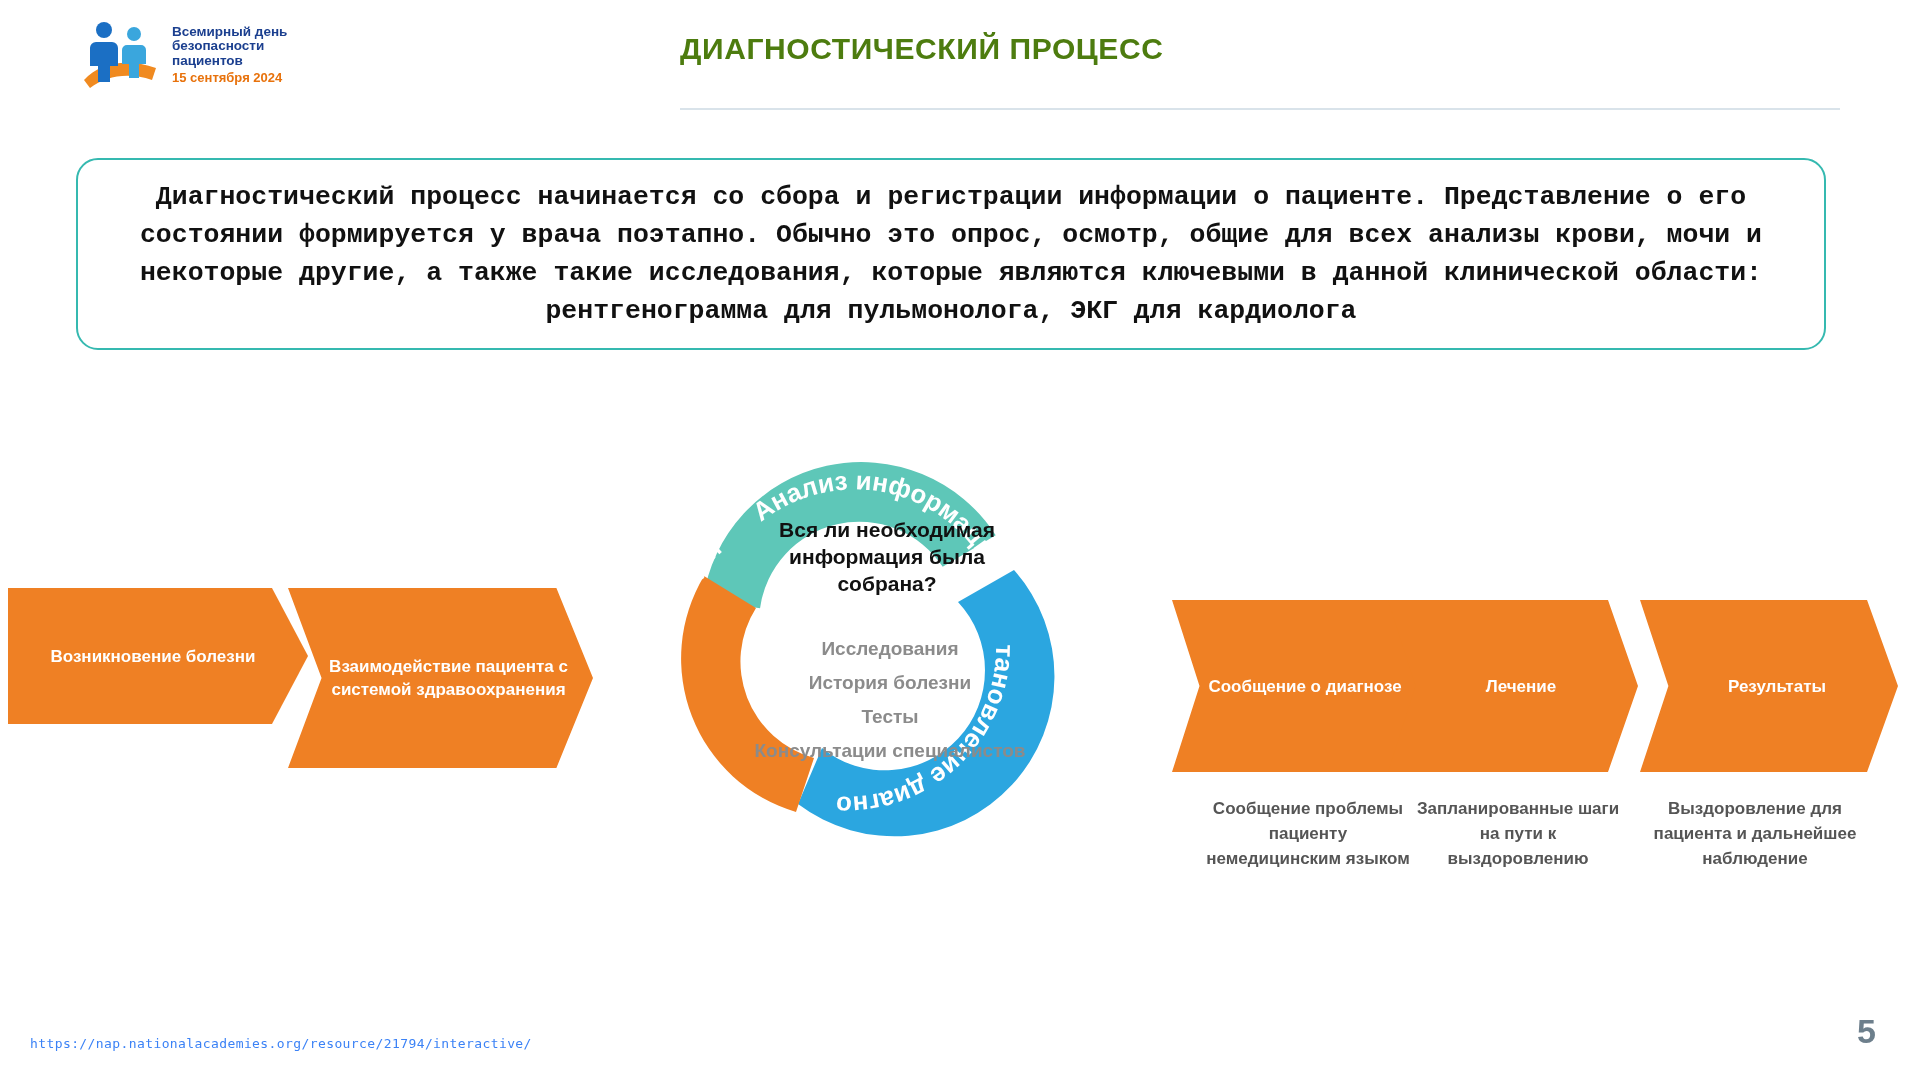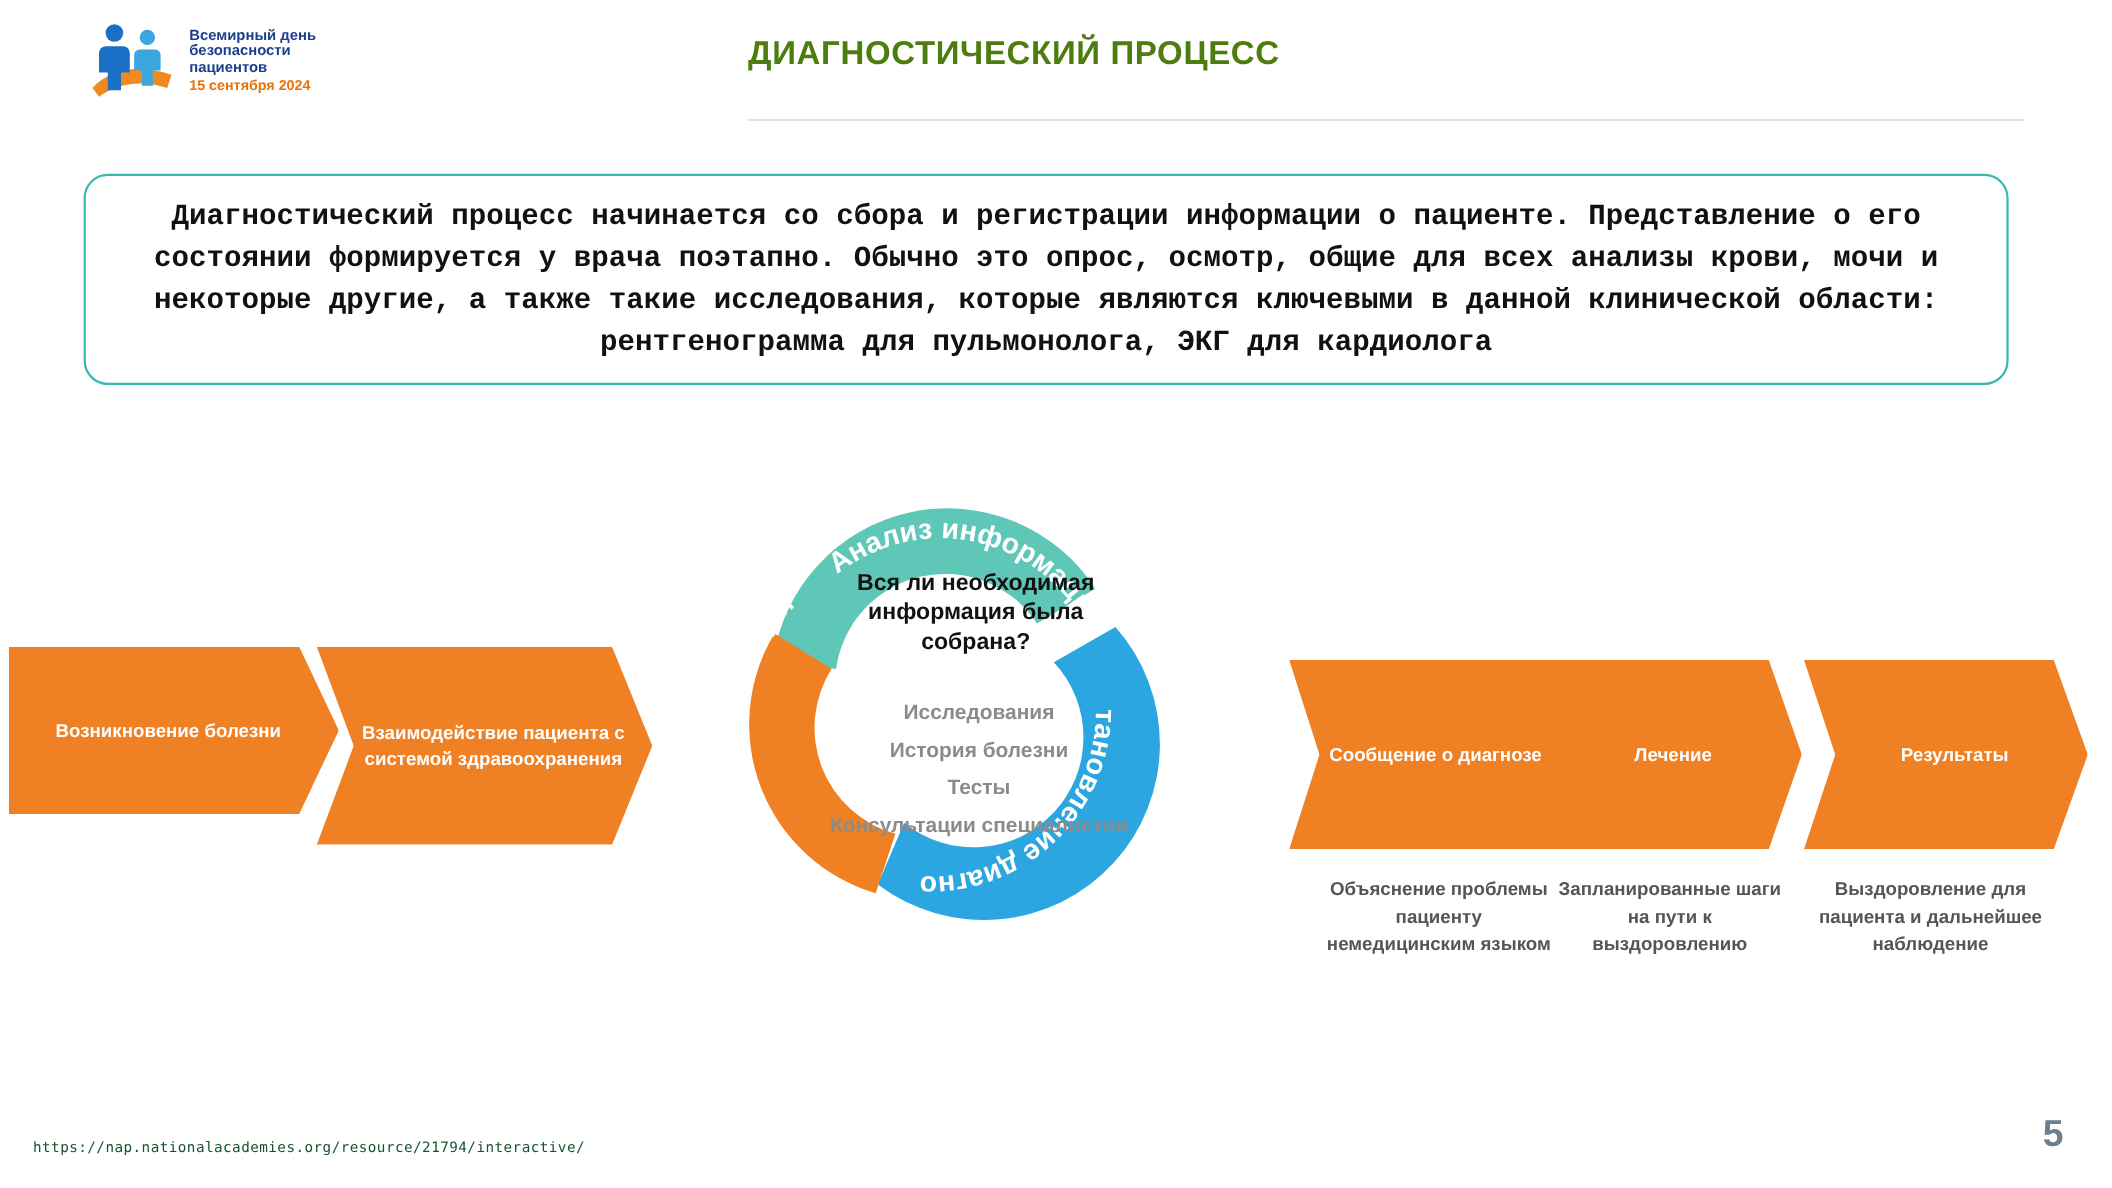--- a/index.html
+++ b/index.html
@@ -161,21 +161,21 @@
     line-height: 34px;
     color: #8b8b8b;
     font-weight: bold;
   }
 
   
   #source-url {
     position: absolute;
     left: 30px; top: 1036px;
     font-size: 13px;
-    color: #14532d;
+    color: #3b82f6;
     font-family: "DejaVu Sans Mono", monospace;
     letter-spacing: .4px;
   }
   #page-number {
     position: absolute;
     right: 44px; top: 1012px;
     font-size: 34px;
     font-weight: bold;
     color: #6d7f8c;
   }
@@ -205,21 +205,21 @@
 
 
   <div id="slide-title">ДИАГНОСТИЧЕСКИЙ ПРОЦЕСС</div>
   <div id="title-rule"></div>
 </div>
 
 <div id="intro-box">
   <div id="intro-text">Диагностический процесс начинается со сбора и регистрации информации о пациенте. Представление о его состоянии формируется у врача поэтапно. Обычно это опрос, осмотр, общие для всех анализы крови, мочи и некоторые другие, а также такие исследования, которые являются ключевыми в данной клинической области: рентгенограмма для пульмонолога, ЭКГ для кардиолога</div>
 </div>
 
-<div class="chev start" style="left:8px; top:588px; width:300px; height:152px;">
+<div class="chev start" style="left:8px; top:588px; width:300px; height:136px;">
   <span>Возникновение болезни</span>
 </div>
 
 <div class="chev mid" style="left:288px; top:588px; width:305px; height:180px;">
   <span>Взаимодействие пациента с системой здравоохранения</span>
 </div>
 
 <div id="cycle">
   <svg width="520" height="580" viewBox="0 0 520 580" xmlns="http://www.w3.org/2000/svg">
     <defs>
@@ -265,21 +265,21 @@
 <div id="center-list">
   <div>Исследования</div>
   <div>История болезни</div>
   <div>Тесты</div>
   <div>Консультации специалистов</div>
 </div>
 
 <div class="chev mid" style="left:1172px; top:600px; width:250px; height:172px;">
   <span>Сообщение о диагнозе</span>
 </div>
-<div class="note" style="left:1200px; top:796px; width:216px;">Объяснение проблемы пациенту немедицинским языком</div>
+<div class="note" style="left:1200px; top:796px; width:216px;">Сообщение проблемы пациенту немедицинским языком</div>
 
 <div class="chev mid" style="left:1388px; top:600px; width:250px; height:172px;">
   <span>Лечение</span>
 </div>
 <div class="note" style="left:1410px; top:796px; width:216px;">Запланированные шаги на пути к выздоровлению</div>
 
 <div class="chev mid" style="left:1640px; top:600px; width:258px; height:172px;">
   <span>Результаты</span>
 </div>
 <div class="note" style="left:1640px; top:796px; width:230px;">Выздоровление для пациента и дальнейшее наблюдение</div>

